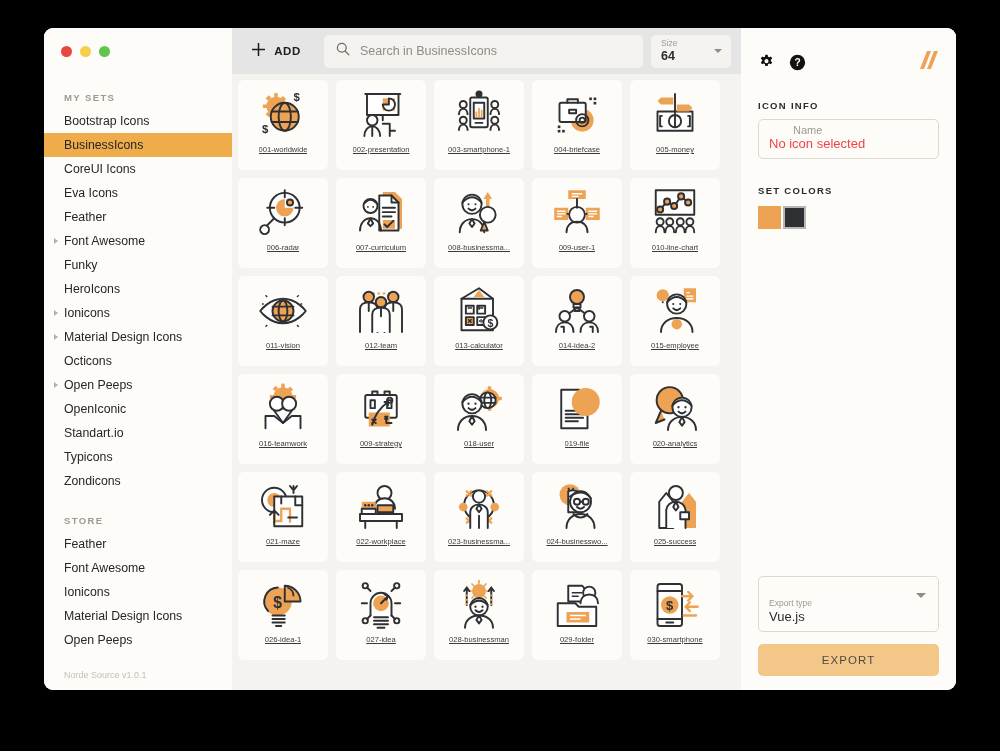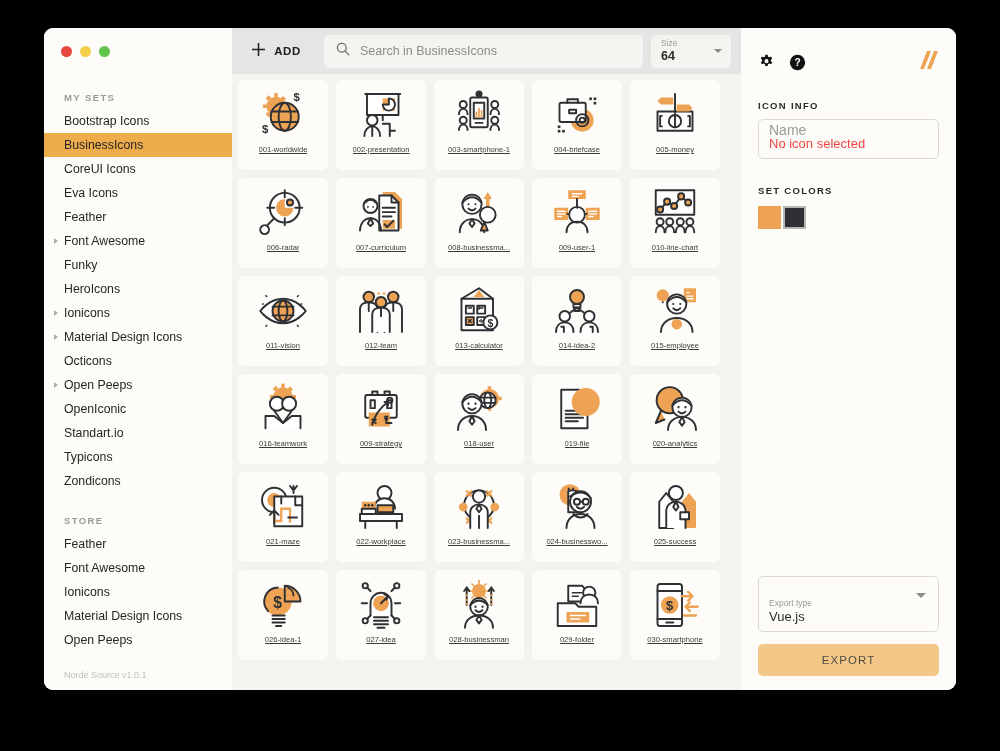--- a/index.html
+++ b/index.html
@@ -127,21 +127,21 @@
   .icon-btn { cursor: pointer; line-height: 0; }
   .logo { margin-left: auto; }
   .sec-title {
     font-size: 9.5px; letter-spacing: 1.3px; font-weight: bold;
     color: #2b2b2b; margin-top: 26px; margin-bottom: 8px;
   }
   .name-field {
     border: 1px solid #ddd9d0; border-radius: 5px;
     padding: 4px 10px 6px 10px; background: #fdfcf8;
   }
-  .nf-lbl { font-size: 14px; color: #9b9a94; line-height: 12px; }
+  .nf-lbl { font-size: 11px; color: #9b9a94; line-height: 12px; margin-left: 24px; }
   .nf-val { font-size: 13px; color: #ef4444; line-height: 16px; }
   .swatches { display: flex; gap: 2px; margin-top: 2px; }
   .sw { width: 23px; height: 23px; cursor: pointer; }
   .sw.dark { border: 2px solid #b9b7b1; }
   .export-area { margin-top: auto; }
   .export-sel {
     border: 1px solid #ddd9d0; border-radius: 5px;
     padding: 20px 10px 6px 10px; position: relative;
   }
   .exp-lbl { font-size: 8.5px; color: #9b9a94; line-height: 12px; }

